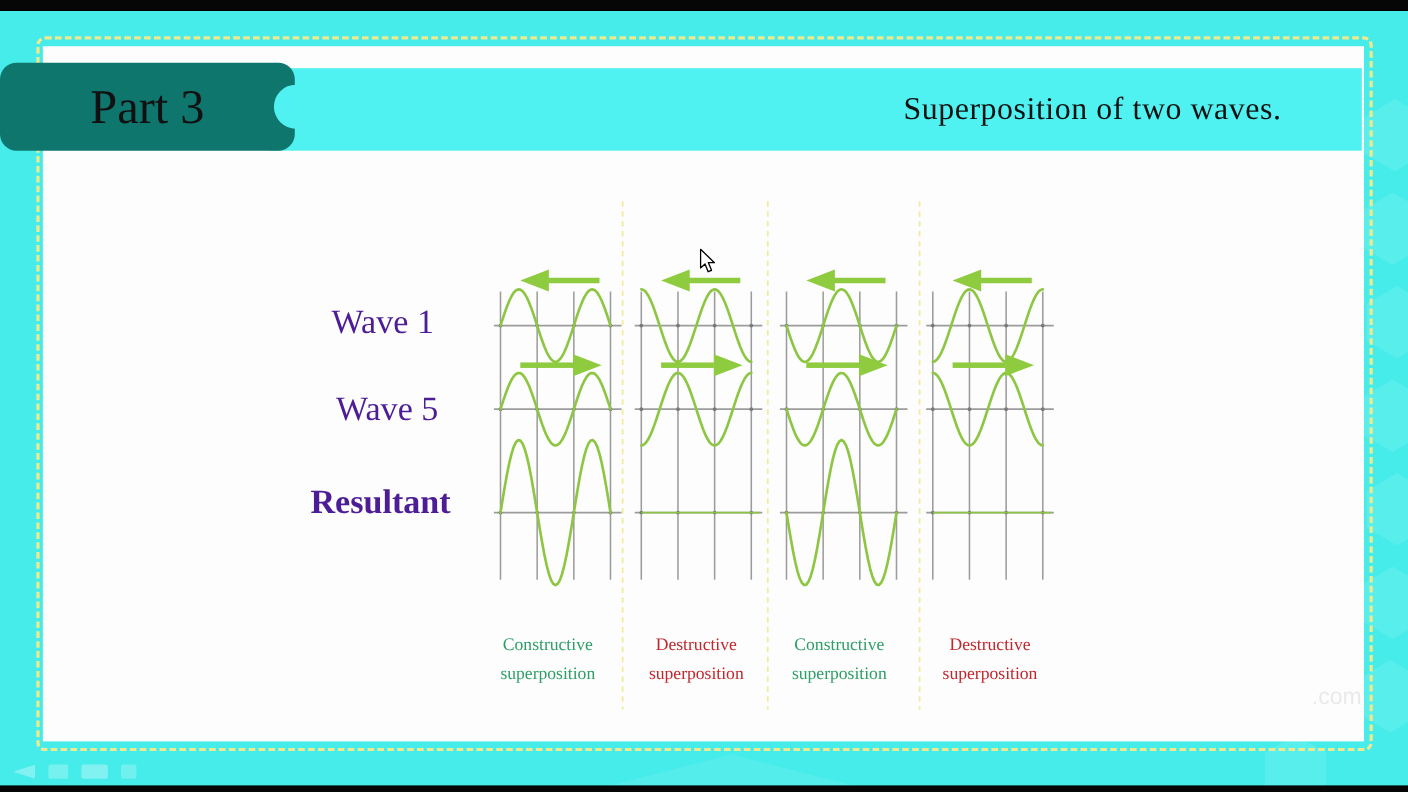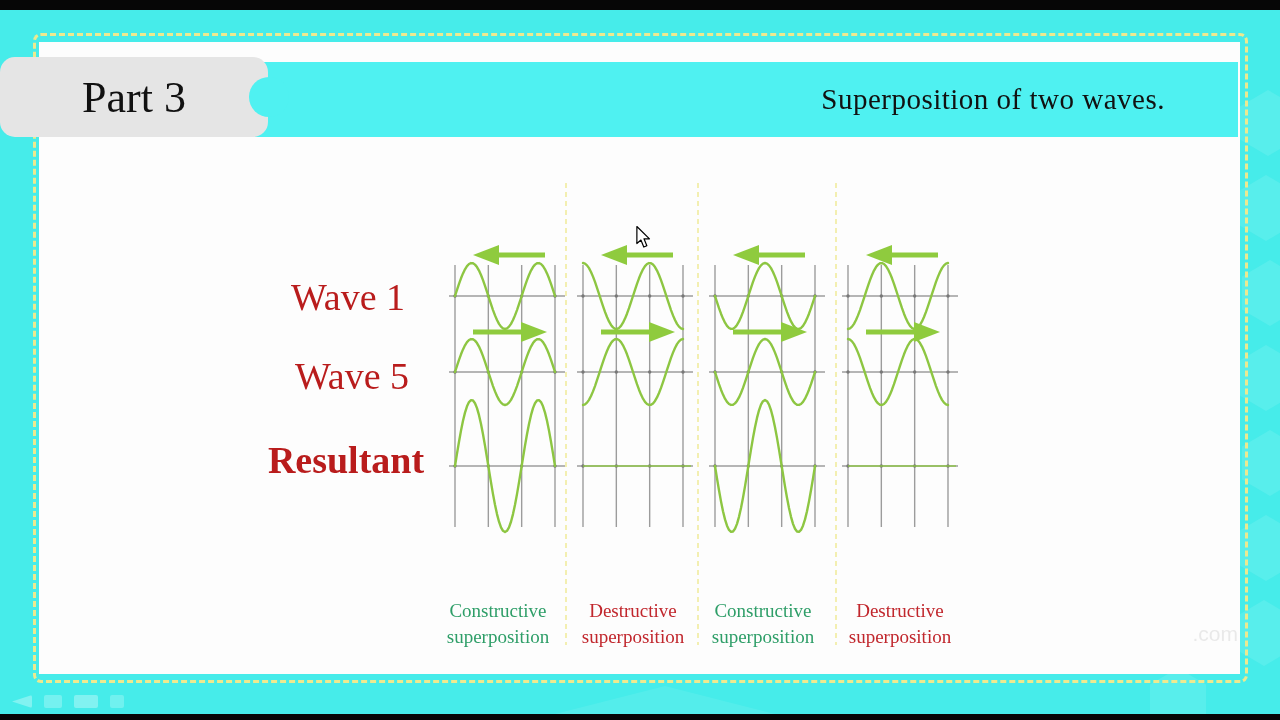--- a/index.html
+++ b/index.html
@@ -22,35 +22,35 @@
     border:3px dashed #EDE98F;border-radius:8px;box-sizing:border-box;}
 
   .white-area{position:absolute;left:39px;top:42px;width:1201px;height:632px;background:#FDFDFD;}
 
   .header-bar{position:absolute;left:245px;top:62px;width:993px;height:75px;background:#4FF1F1;}
   .slide-title{position:absolute;left:245px;top:62px;width:920px;height:75px;
     display:flex;align-items:center;justify-content:flex-end;
     font-size:29px;color:#111;letter-spacing:0.5px;}
 
   .part-tab{position:absolute;left:0;top:57px;width:268px;height:80px;
-    background:#e5e5e5;border-radius:15px;
+    background:#0f766e;border-radius:15px;
     display:flex;align-items:center;justify-content:center;}
   .part-tab span{font-size:44px;color:#111;}
   .notch{position:absolute;left:249px;top:77px;width:40px;height:40px;
     border-radius:50%;background:#4FF1F1;}
 
-  .row-label{position:absolute;width:180px;text-align:center;font-size:38px;color:#b91c1c;}
+  .row-label{position:absolute;width:180px;text-align:center;font-size:31px;color:#4c1d95;}
   .row-label.r1{left:258px;top:275px;}
   .row-label.r2{left:262px;top:354px;}
   .row-label.r3{left:256px;top:438px;font-weight:bold;}
 
   #wave-svg{position:absolute;left:440px;top:175px;}
 
   .col-label{position:absolute;top:574px;width:150px;text-align:center;
-    font-size:19px;line-height:26px;margin-top:24px;}
+    font-size:16px;line-height:26px;}
   .col-label.c1{left:423px;}
   .col-label.c2{left:558px;}
   .col-label.c3{left:688px;}
   .col-label.c4{left:825px;}
 
   .watermark{position:absolute;left:1120px;top:622px;width:118px;text-align:right;
     font-size:21px;color:rgba(190,190,190,0.30);
     font-family:"Liberation Sans","DejaVu Sans",sans-serif;}
 
   .ghost-bar{position:absolute;left:12px;top:695px;display:flex;gap:12px;align-items:center;}

